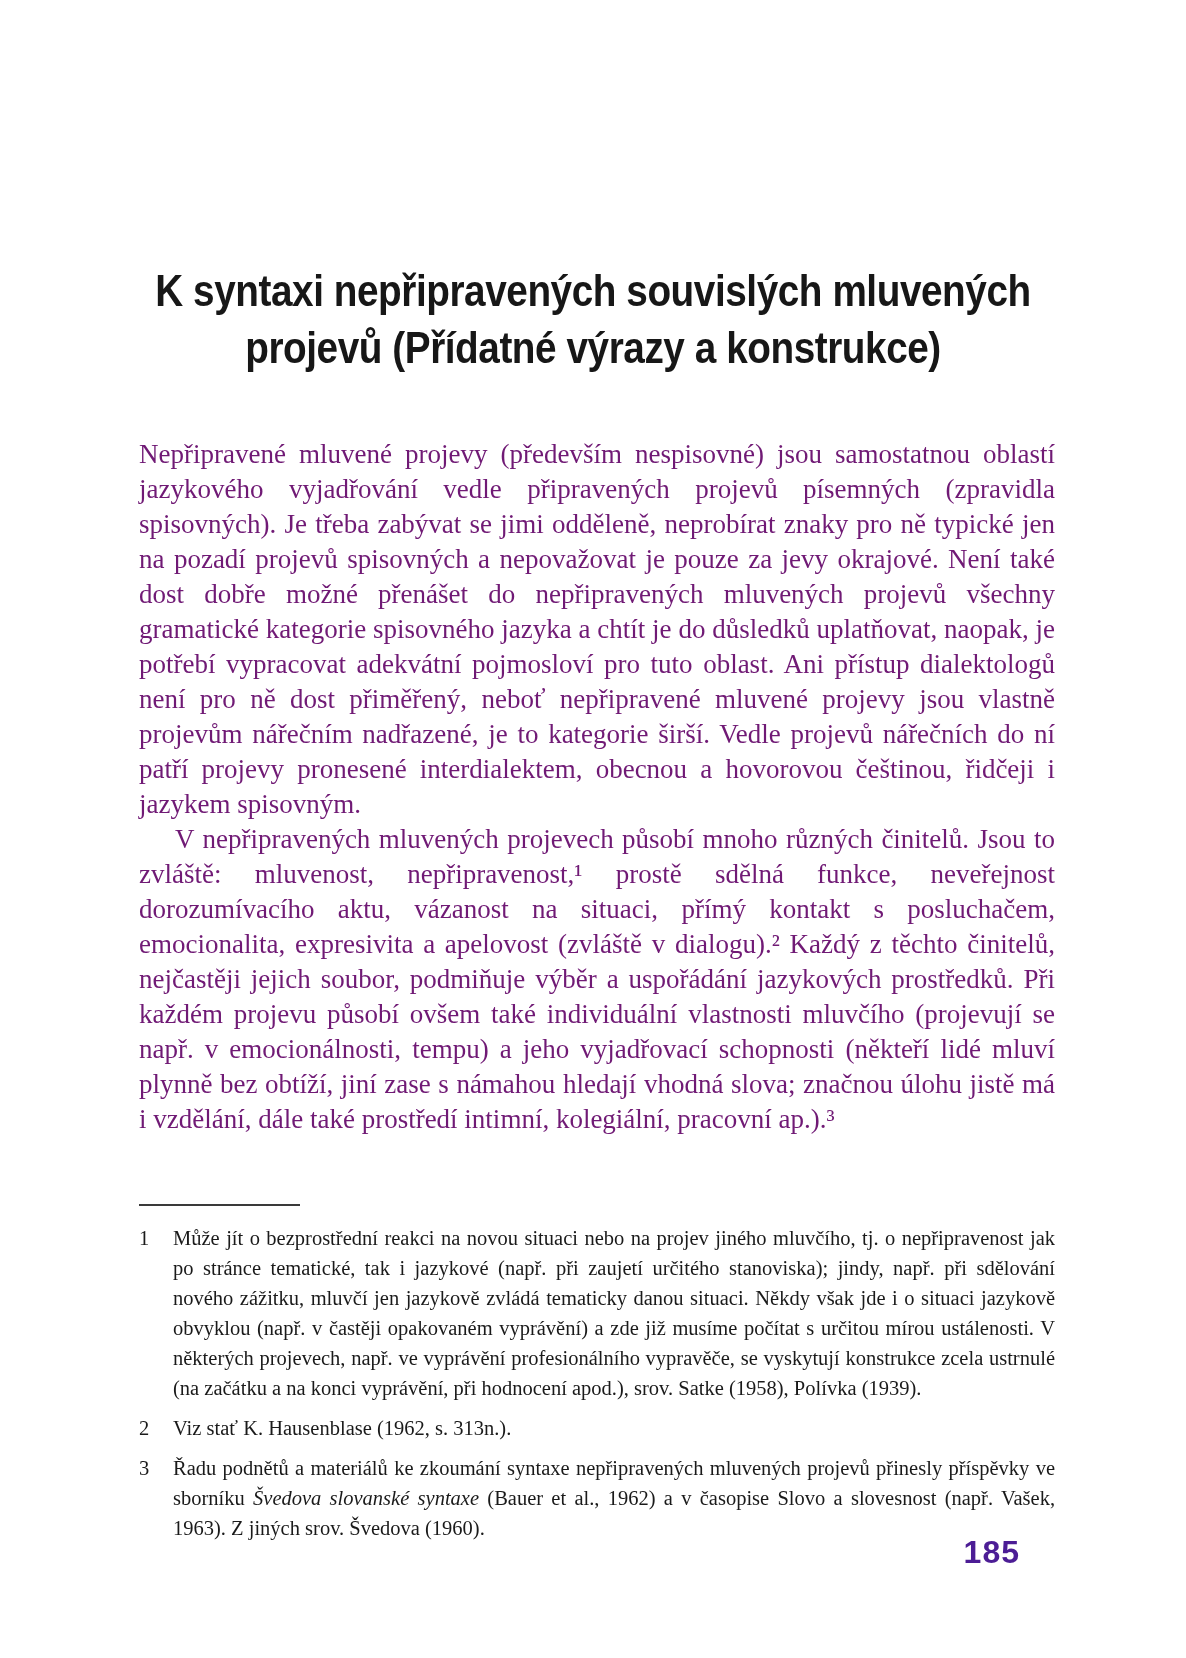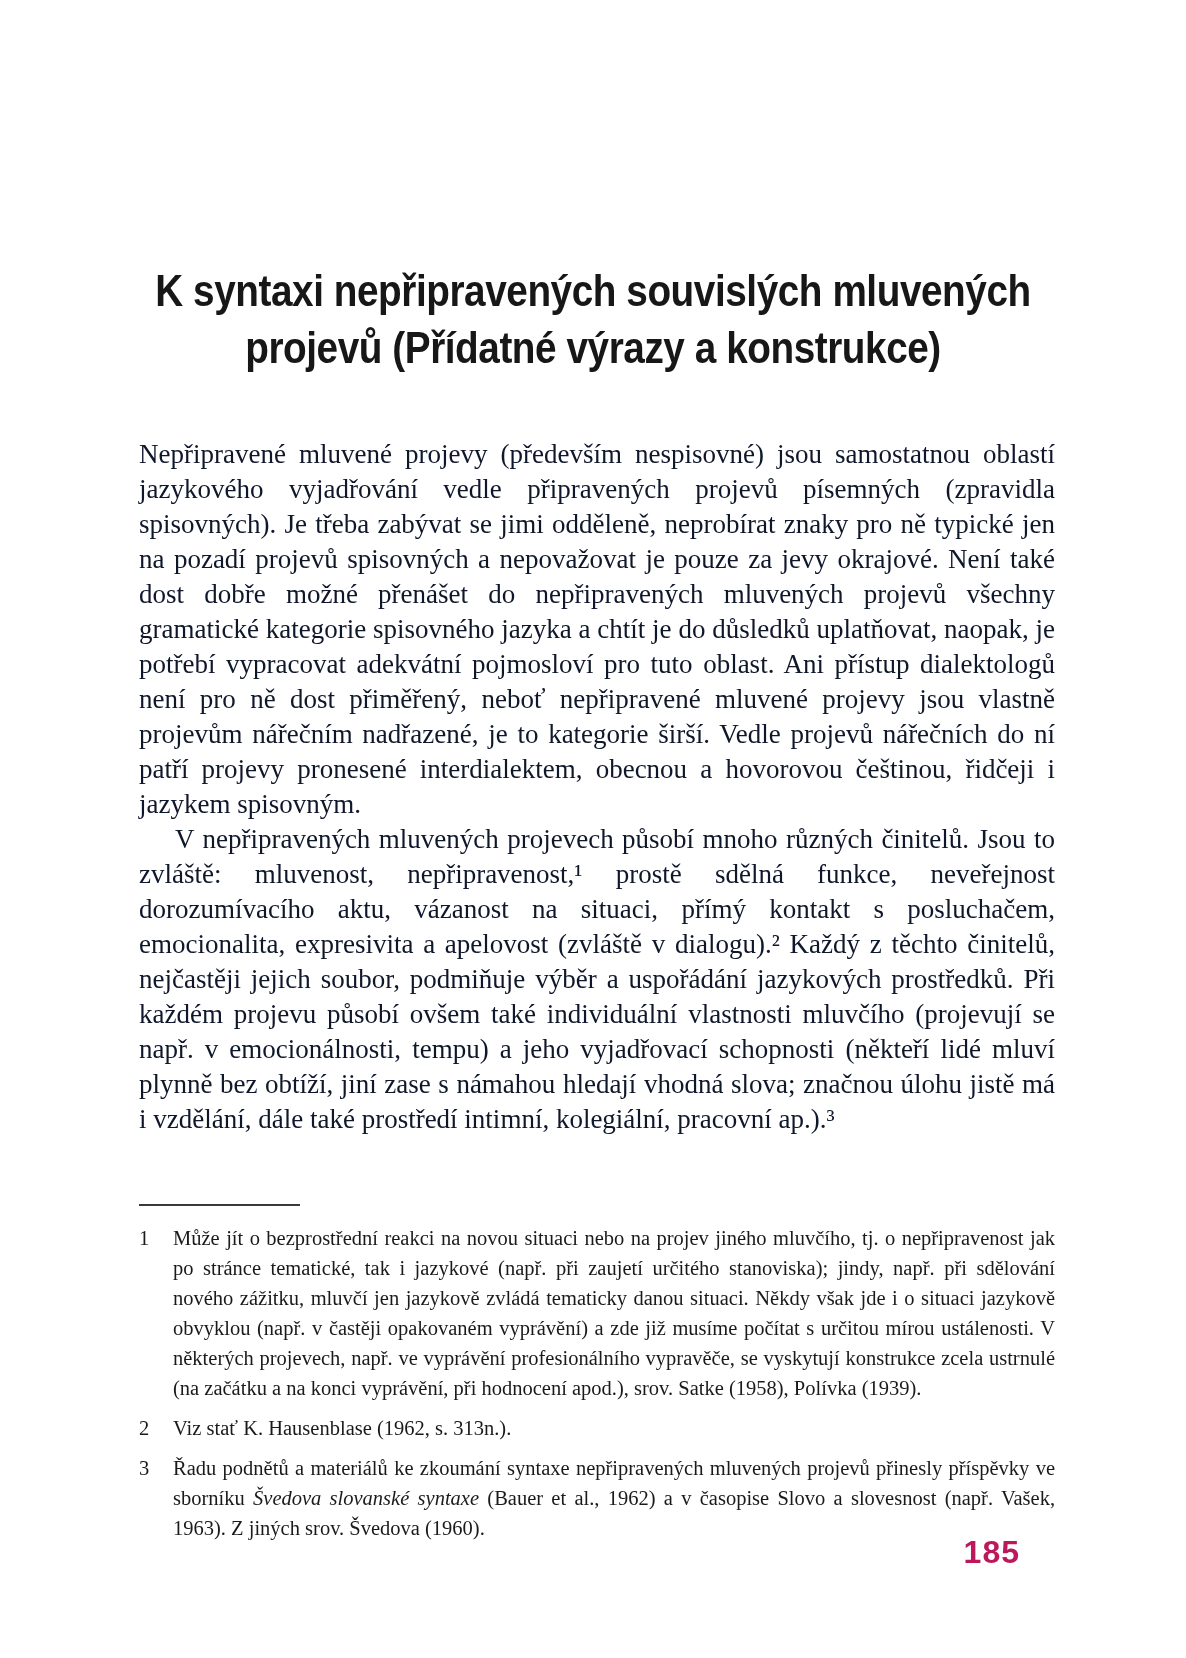--- a/index.html
+++ b/index.html
@@ -25,21 +25,21 @@
     letter-spacing:-0.5px;
     transform:scaleX(0.88);
     transform-origin:50% 0;
   }
   .body-text {
     position:absolute;
     left:139px; top:437px;
     width:916px;
     font-size:27px;
     line-height:35px;
-    color:#0f172a;
+    color:#701a75;
     text-align:justify;
   }
   .body-text p { margin:0; }
   .body-text p.indent { text-indent:36px; }
   .footnotes {
     position:absolute;
     left:139px; top:1204px;
     width:916px;
     font-size:20.5px;
     line-height:30px;
@@ -63,21 +63,21 @@
     flex:1;
     text-align:justify;
   }
   .page-number {
     position:absolute;
     top:1534px;
     right:142px;
     font-family:"Liberation Sans", sans-serif;
     font-weight:700;
     font-size:32px;
-    color:#be185d;
+    color:#4c1d95;
     letter-spacing:1px;
   }
 </style>
 </head>
 <body>
 
 <div class="page">
 
   <div class="article-title">
     <div>K syntaxi nepřipravených souvislých mluvených</div>

